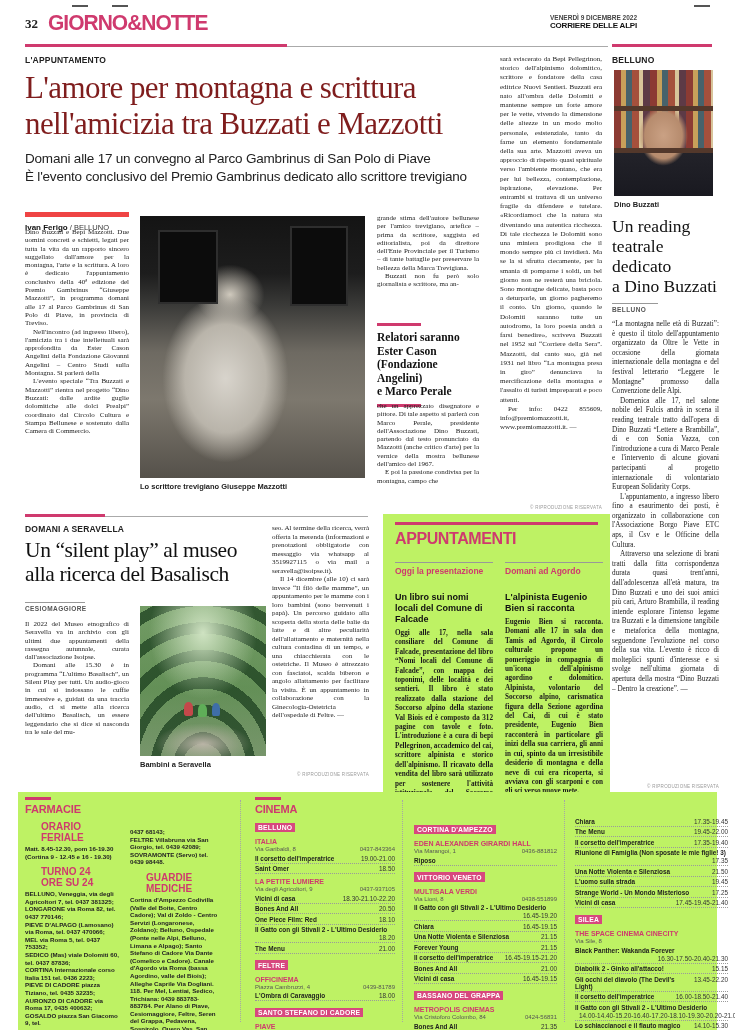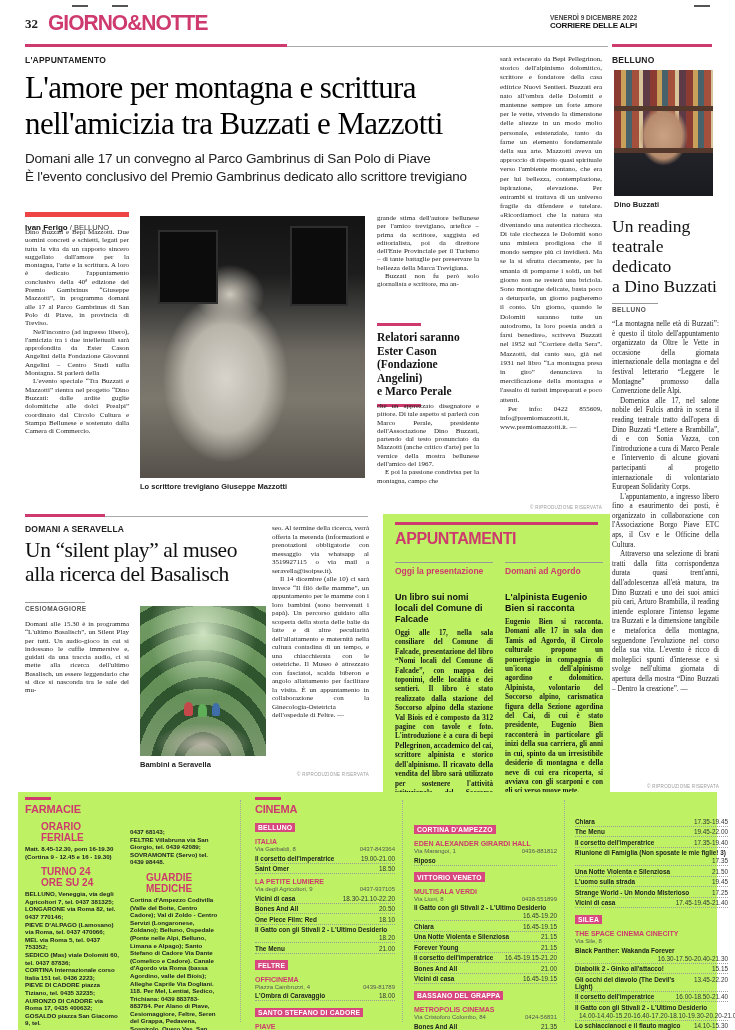--- a/index.html
+++ b/index.html
@@ -13,21 +13,21 @@
   .secttitle{font-family:"Liberation Sans",sans-serif;font-weight:bold;font-size:21px;
              letter-spacing:-1px;color:var(--accent);transform:scaleY(1.05)}
   .dateblock{font-family:"Liberation Sans",sans-serif;text-align:left;color:#222}
   .dateblock .d1{font-size:6.5px;font-weight:bold;color:#444}
   .dateblock .d2{font-size:8px;font-weight:bold;letter-spacing:-0.2px;color:#111}
   .thinrule{position:absolute;height:1px;background:#aaa}
   .fatrule{position:absolute;height:3px;background:var(--accent)}
   .kicker{font-family:"Liberation Sans",sans-serif;font-weight:bold;font-size:8.5px;
           letter-spacing:0.2px;color:#222}
   
-  .headline{font-size:31px;line-height:36px;letter-spacing:-0.6px;color:#000000}
+  .headline{font-size:31px;line-height:36px;letter-spacing:-0.6px;color:#7f1d1d}
   .deck{font-family:"Liberation Sans",sans-serif;font-size:13.5px;line-height:18px;
         letter-spacing:-0.2px;color:#222}
   .byline{font-family:"Liberation Sans",sans-serif;font-size:7.5px;border-top:5px solid #ef4444;
           padding-top:6px;color:#333}
   .byline b{font-size:8px;color:#111}
   .body{font-size:7px;line-height:8.3px;text-align:justify}
   .body p+p{text-indent:8px}
   .bodyD{font-size:7px;line-height:9.2px;text-align:justify}
   .bodyD p+p{text-indent:8px}
   .caption{font-family:"Liberation Sans",sans-serif;font-size:7.5px;font-weight:bold;color:#222}
@@ -173,20 +173,21 @@
     </div>
   <div class="abs repro" style="left:612px;top:784px;width:107px">© RIPRODUZIONE RISERVATA</div>
 
   <div class="thinrule" style="left:25px;top:516px;width:343px"></div>
   <div class="fatrule" style="left:25px;top:514px;width:80px"></div>
   <div class="abs kicker" style="left:25px;top:524px">DOMANI A SERAVELLA</div>
   <div class="abs" style="left:25px;top:538px;width:330px;font-size:21.5px;line-height:24px;white-space:pre-line;letter-spacing:-0.4px;color:#101010">Un “silent play” al museo
 alla ricerca del Basalisch</div>
   <div class="abs dateline" style="left:25px;top:602px;width:60px">CESIOMAGGIORE</div>
   <div class="abs body" style="left:25px;top:620px;width:104px;height:148px;overflow:hidden">
+      <p>Il 2022 del Museo etnografico di Seravella va in archivio con gli ultimi due appuntamenti della rassegna autunnale, curata dall'associazione Isoipse.</p>
       <p>Domani alle 15.30 è in programma “L'ultimo Basalisch”, un Silent Play per tutti. Un audio-gioco in cui si indossano le cuffie immersive e, guidati da una traccia audio, ci si mette alla ricerca dell'ultimo Basalisch, un essere leggendario che si dice si nasconda tra le sale del mu-</p>
     </div>
   <div class="photo ph-seravella" style="left:140px;top:606px;width:126px;height:150px">
     <div class="fig" style="left:44px;top:96px;width:9px;height:14px;background:#c4484a"></div>
     <div class="fig" style="left:58px;top:98px;width:9px;height:13px;background:#5fae58"></div>
     <div class="fig" style="left:72px;top:97px;width:8px;height:13px;background:#3f6ea8"></div>
   </div>
   <div class="abs caption" style="left:140px;top:760px;width:130px">Bambini a Seravella</div>
   <div class="abs body" style="left:272px;top:524px;width:97px;height:246px;overflow:hidden;font-size:7px;line-height:8.5px">
       <p>seo. Al termine della ricerca, verrà offerta la merenda (informazioni e prenotazioni obbligatorie con messaggio via whatsapp al 3519927115 o via mail a seravella@isoipse.it).</p>

